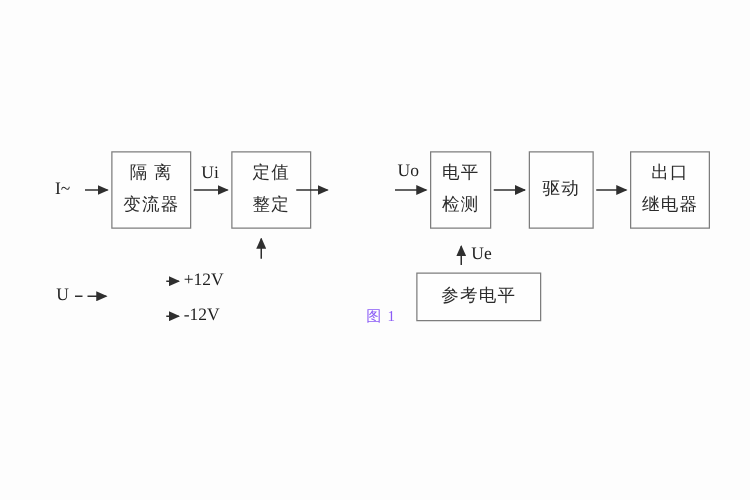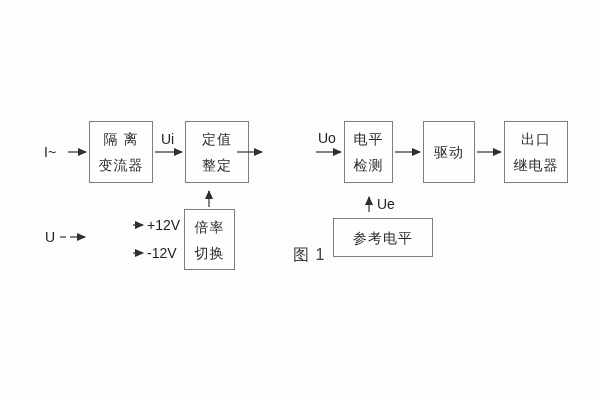--- a/index.html
+++ b/index.html
@@ -1,20 +1,20 @@
 <!DOCTYPE html>
 <html><head>
 <meta charset="utf-8">
 <style>
   html, body { margin: 0; padding: 0; background: #ffffff; }
   .canvas {
     position: relative;
     width: 600px; height: 400px;
     background: #fdfdfd;
-    font-family: Liberation Sans, sans-serif;
+    font-family: Liberation Serif, serif;
     overflow: hidden;
   }
   .box {
     position: absolute;
     box-sizing: border-box;
     border: 1px solid #7d7d7d;
     background: #fefefe;
     display: flex;
     flex-direction: column;
     align-items: center;
@@ -28,22 +28,22 @@
   }
   .sig {
     position: absolute;
     color: #1e1e1e;
     font-size: 14px;
     line-height: 1;
     white-space: nowrap;
   }
   .caption {
     position: absolute;
-    color: #404040;
-    font-size: 16px;
+    color: #8b5cf6;
+    font-size: 12px;
     line-height: 1;
     letter-spacing: 1px;
   }
   .wires {
     position: absolute;
     left: 0; top: 0;
     pointer-events: none;
   }
   .wires line { stroke: #2f2f2f; stroke-width: 1.2; }
 </style>
@@ -71,24 +71,20 @@
   <div class="box" style="left:423px; top:121px; width:52px; height:62px">
     <span>驱动</span>
   </div>
 
   <div class="box" style="left:504px; top:121px; width:64px; height:62px">
     <span>出口</span>
     <span>继电器</span>
   </div>
 
 
-  <div class="box" style="left:184px; top:209px; width:51px; height:61px">
-    <span>倍率</span>
-    <span>切换</span>
-  </div>
 
   <div class="box" style="left:333px; top:218px; width:100px; height:39px">
     <span>参考电平</span>
   </div>
 
   <span class="sig" style="left:44px; top:145px">I~</span>
   <span class="sig" style="left:45px; top:230px">U</span>
   <span class="sig" style="left:161px; top:132px">Ui</span>
   <span class="sig" style="left:318px; top:131px">Uo</span>
   <span class="sig" style="left:377px; top:197px">Ue</span>

